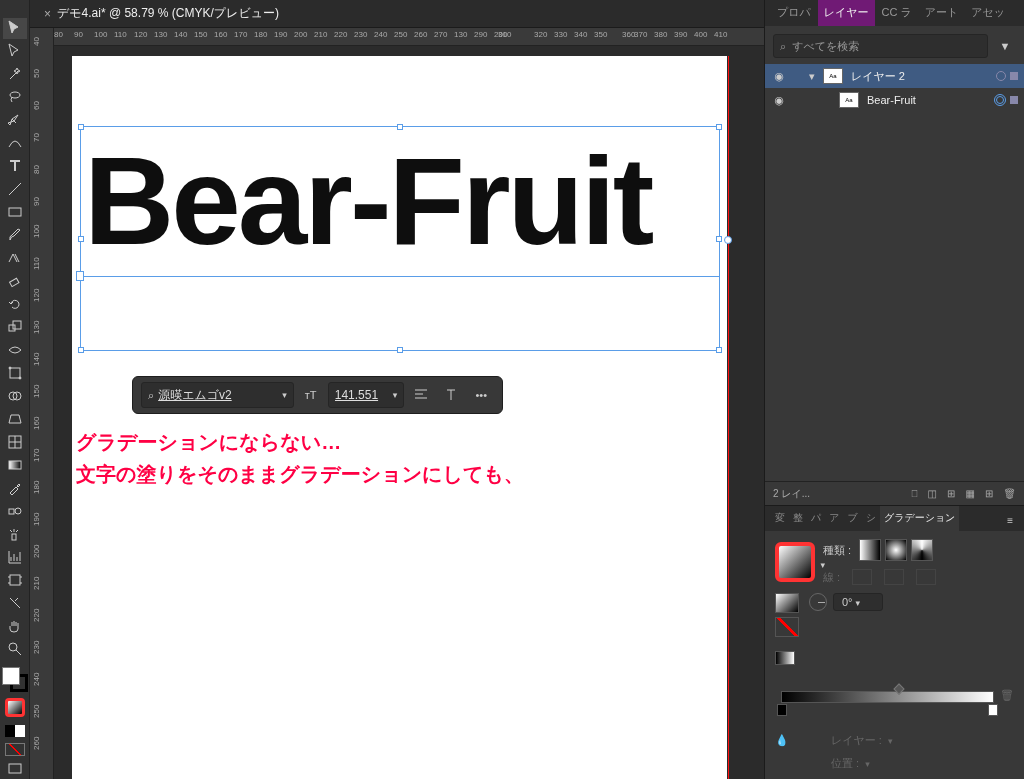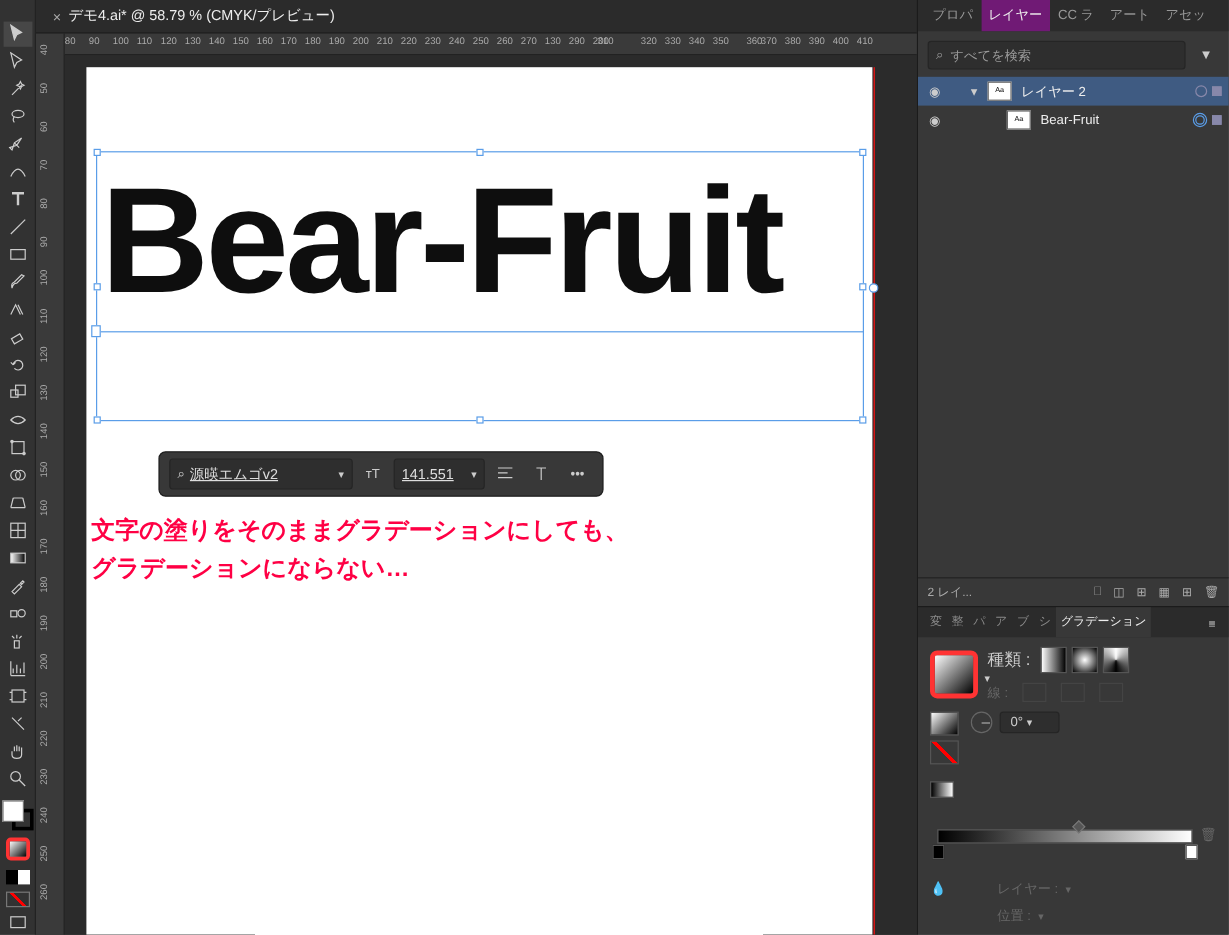--- a/index.html
+++ b/index.html
@@ -87,21 +87,21 @@
 
   .gradpanel { padding:8px 10px; display:flex; flex-direction:column; gap:8px; }
   .gradrow { display:flex; align-items:center; gap:8px; }
   .gradpreview { width:40px; height:40px; background:linear-gradient(135deg,#fff,#000); border:4px solid #f33; border-radius:6px; position:relative; }
   .gradpreview .dd{position:absolute;right:-14px;top:14px;font-size:9px;color:#ccc;}
   .typeimgs{display:flex;gap:4px;}
   .typeimg{width:22px;height:22px;border:1px solid #555;cursor:pointer;}
   .typeimg.lin{background:linear-gradient(90deg,#fff,#000);}
   .typeimg.rad{background:radial-gradient(circle,#fff,#000);}
   .typeimg.fre{background:conic-gradient(#fff,#000,#fff);}
-  .fslabel{font-size:14px;}
+  .fslabel{font-size:11px;}
   .gradstroke{display:flex;gap:12px;align-items:center;color:#666;}
   .minibox{width:20px;height:16px;border:1px solid #444;}
   .angle{display:flex;gap:6px;align-items:center;}
   .angle .circ{width:18px;height:18px;border:1px solid #666;border-radius:50%;position:relative;}
   .angle .circ::after{content:'';position:absolute;left:50%;top:50%;width:7px;height:1px;background:#aaa;}
   .angle .val{background:#2e2e2e;border:1px solid #252525;border-radius:3px;padding:2px 22px 2px 8px;font-size:11px;}
   .revbtn{width:20px;height:14px;background:linear-gradient(90deg,#000,#fff);margin-top:6px;border:1px solid #555;}
 
   .gradslider{position:relative;height:40px;margin:6px 0;}
   .gradbar{position:absolute;top:12px;left:6px;right:20px;height:12px;background:linear-gradient(90deg,#000,#fff);border:1px solid #555;}
@@ -399,22 +399,22 @@
               </div>
             <div class="tbbtn">
                 <svg width="14" height="14">
                   <path d="M3 2h8M7 2v10" stroke="#ccc"></path>
                 </svg>
               </div>
             <div class="tbbtn">•••</div>
           </div>
 
           <div class="annot">
+            <div>グラデーションにならない…</div>
             <div>文字の塗りをそのままグラデーションにしても、</div>
-            <div>グラデーションにならない…</div>
           </div>
         </div>
       </div>
     </div>
   </div>
 </div>
 
 <div class="right">
   <div class="ptabs">
     <div class="ptab">プロパ</div>

